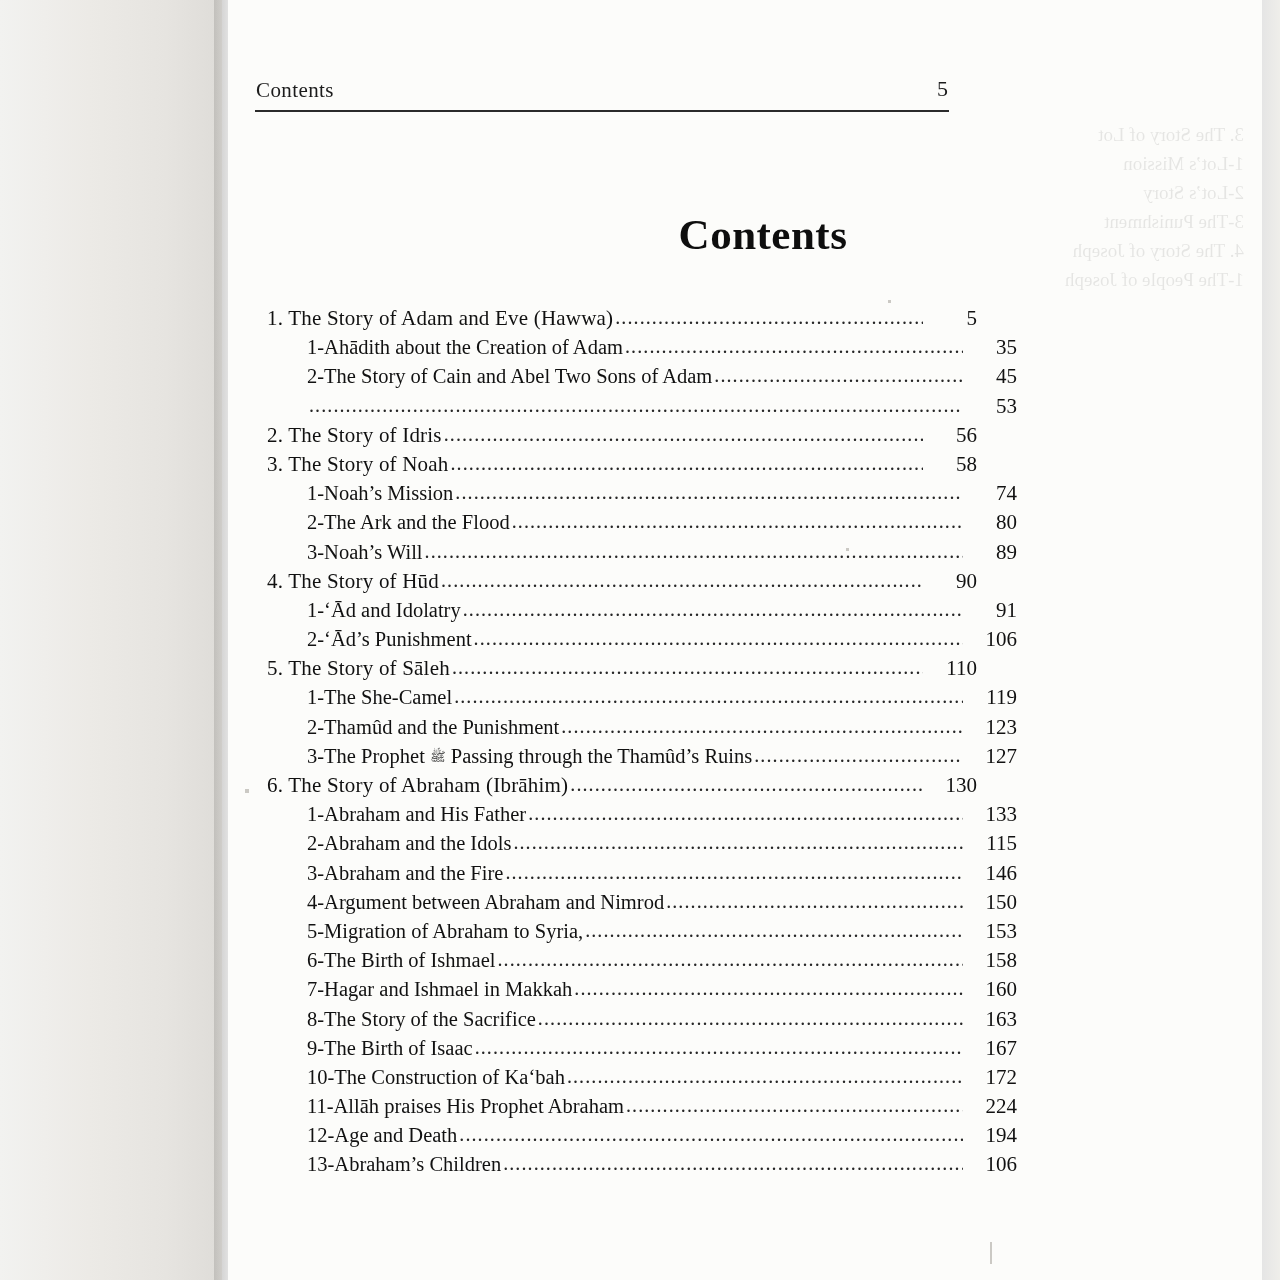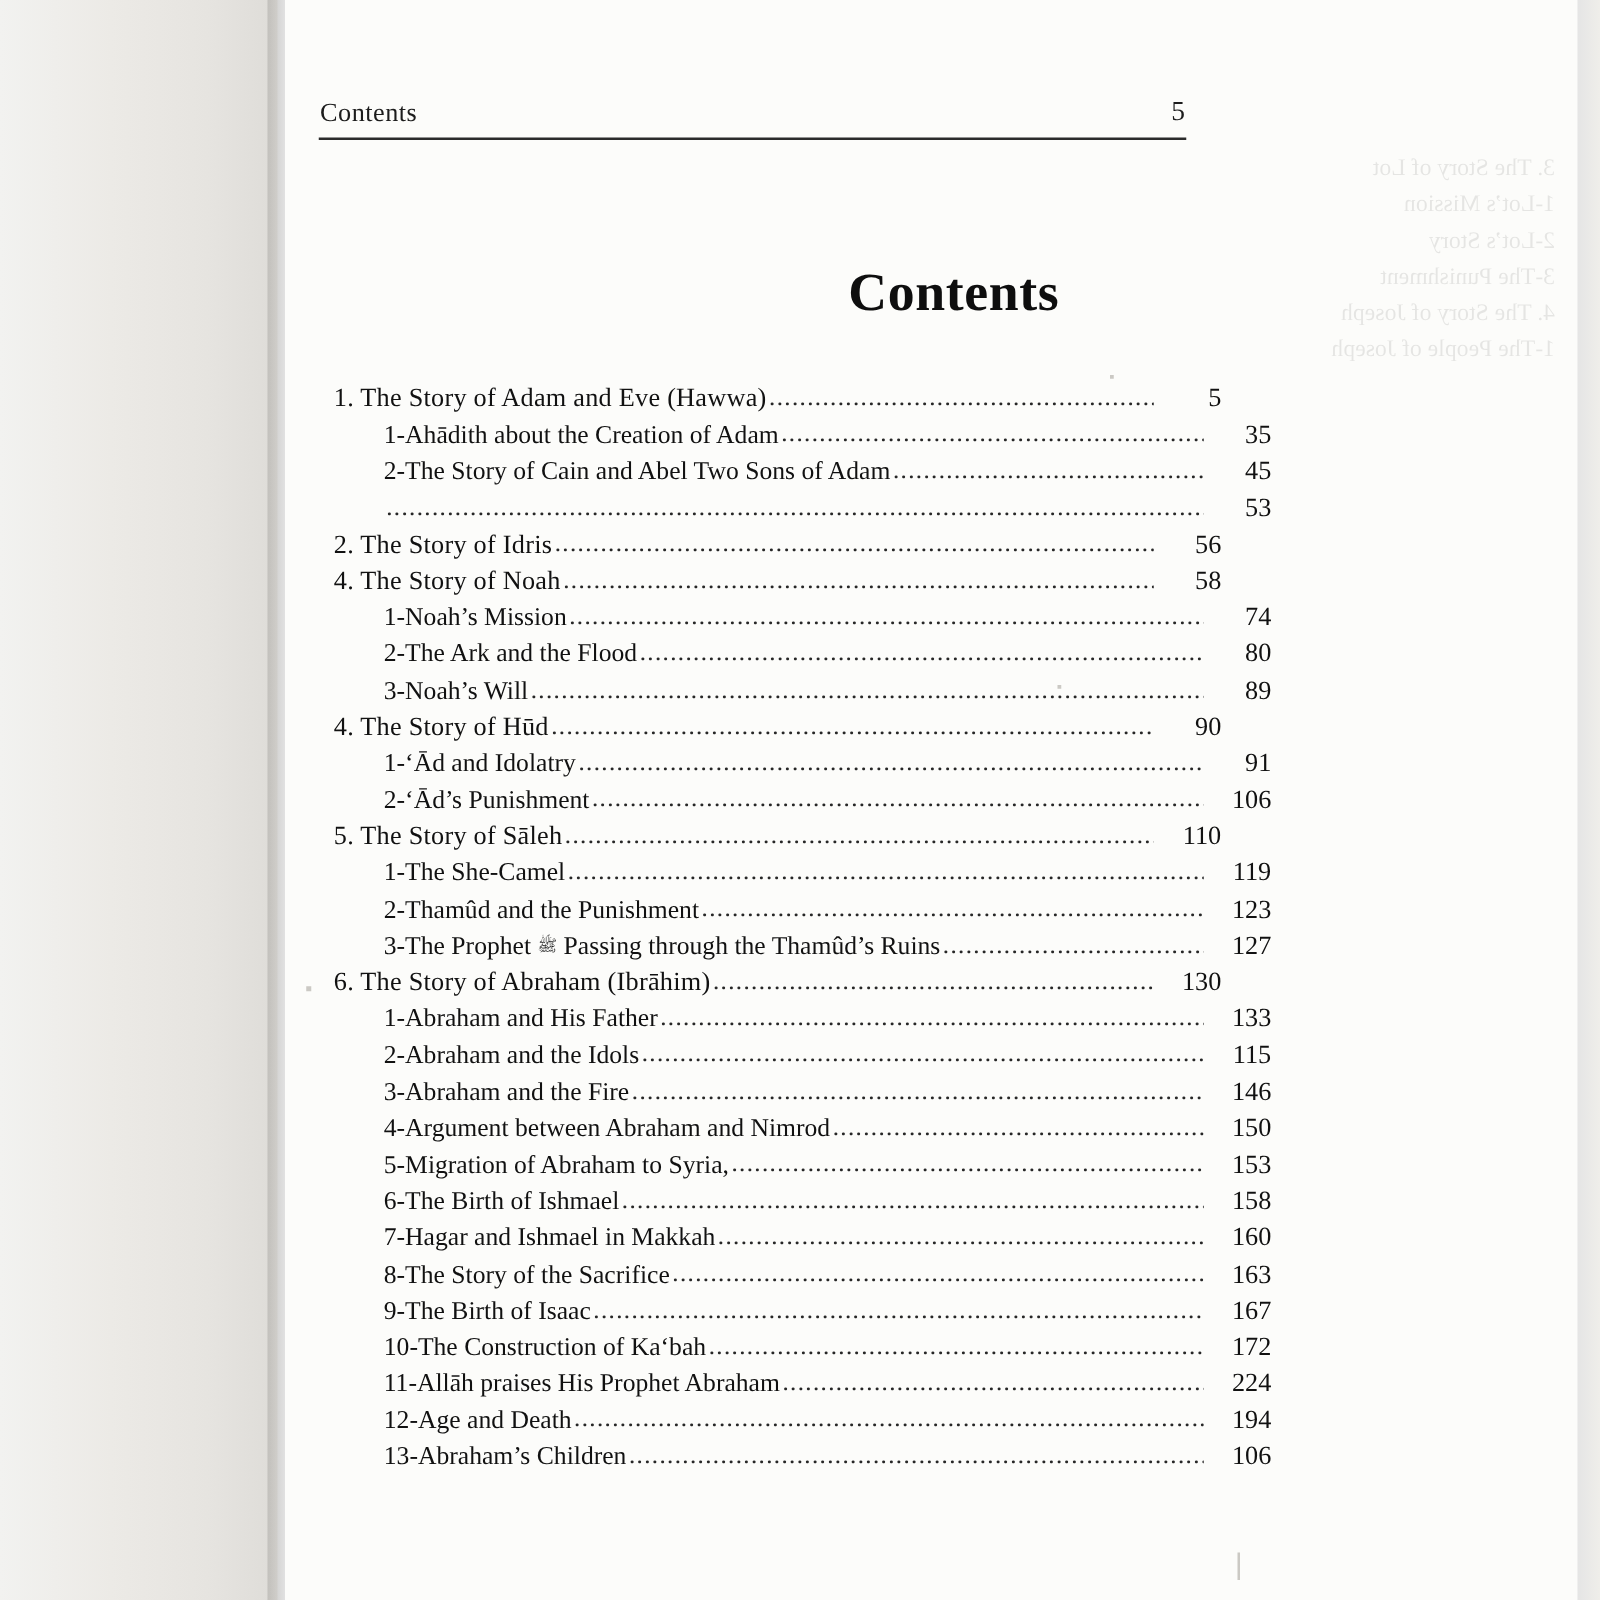--- a/index.html
+++ b/index.html
@@ -226,21 +226,21 @@
         <div class="toc-row lvl-2">
           <span class="toc-dots">........................................................................................................................</span>
           <span class="toc-page">53</span>
         </div>
         <div class="toc-row lvl-1">
           <span class="toc-label">2. The Story of Idris</span>
           <span class="toc-dots">........................................................................................................................</span>
           <span class="toc-page">56</span>
         </div>
         <div class="toc-row lvl-1">
-          <span class="toc-label">4. The Story of Noah</span>
+          <span class="toc-label">3. The Story of Noah</span>
           <span class="toc-dots">........................................................................................................................</span>
           <span class="toc-page">58</span>
         </div>
         <div class="toc-row lvl-2">
           <span class="toc-label">1-Noah’s Mission</span>
           <span class="toc-dots">........................................................................................................................</span>
           <span class="toc-page">74</span>
         </div>
         <div class="toc-row lvl-2">
           <span class="toc-label">2-The Ark and the Flood</span>

